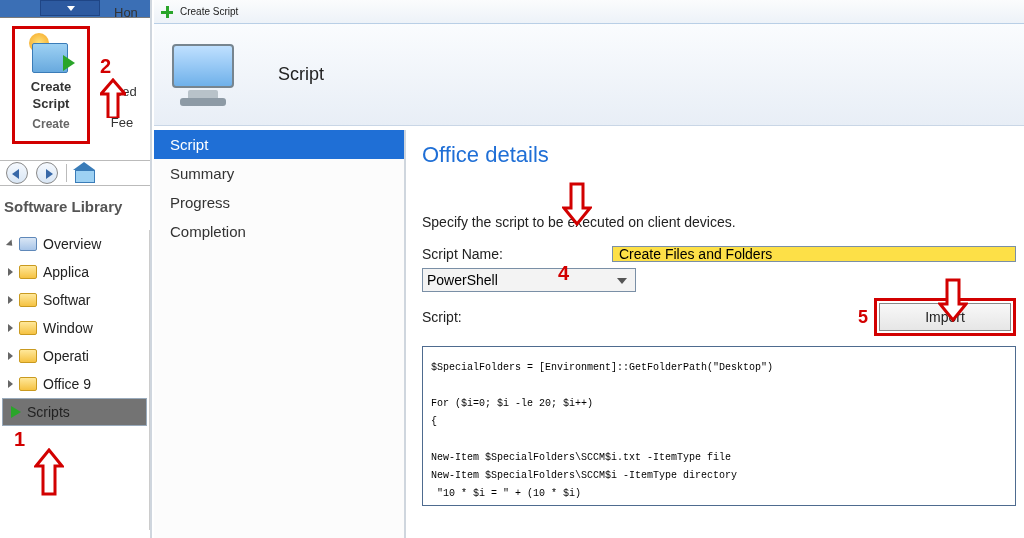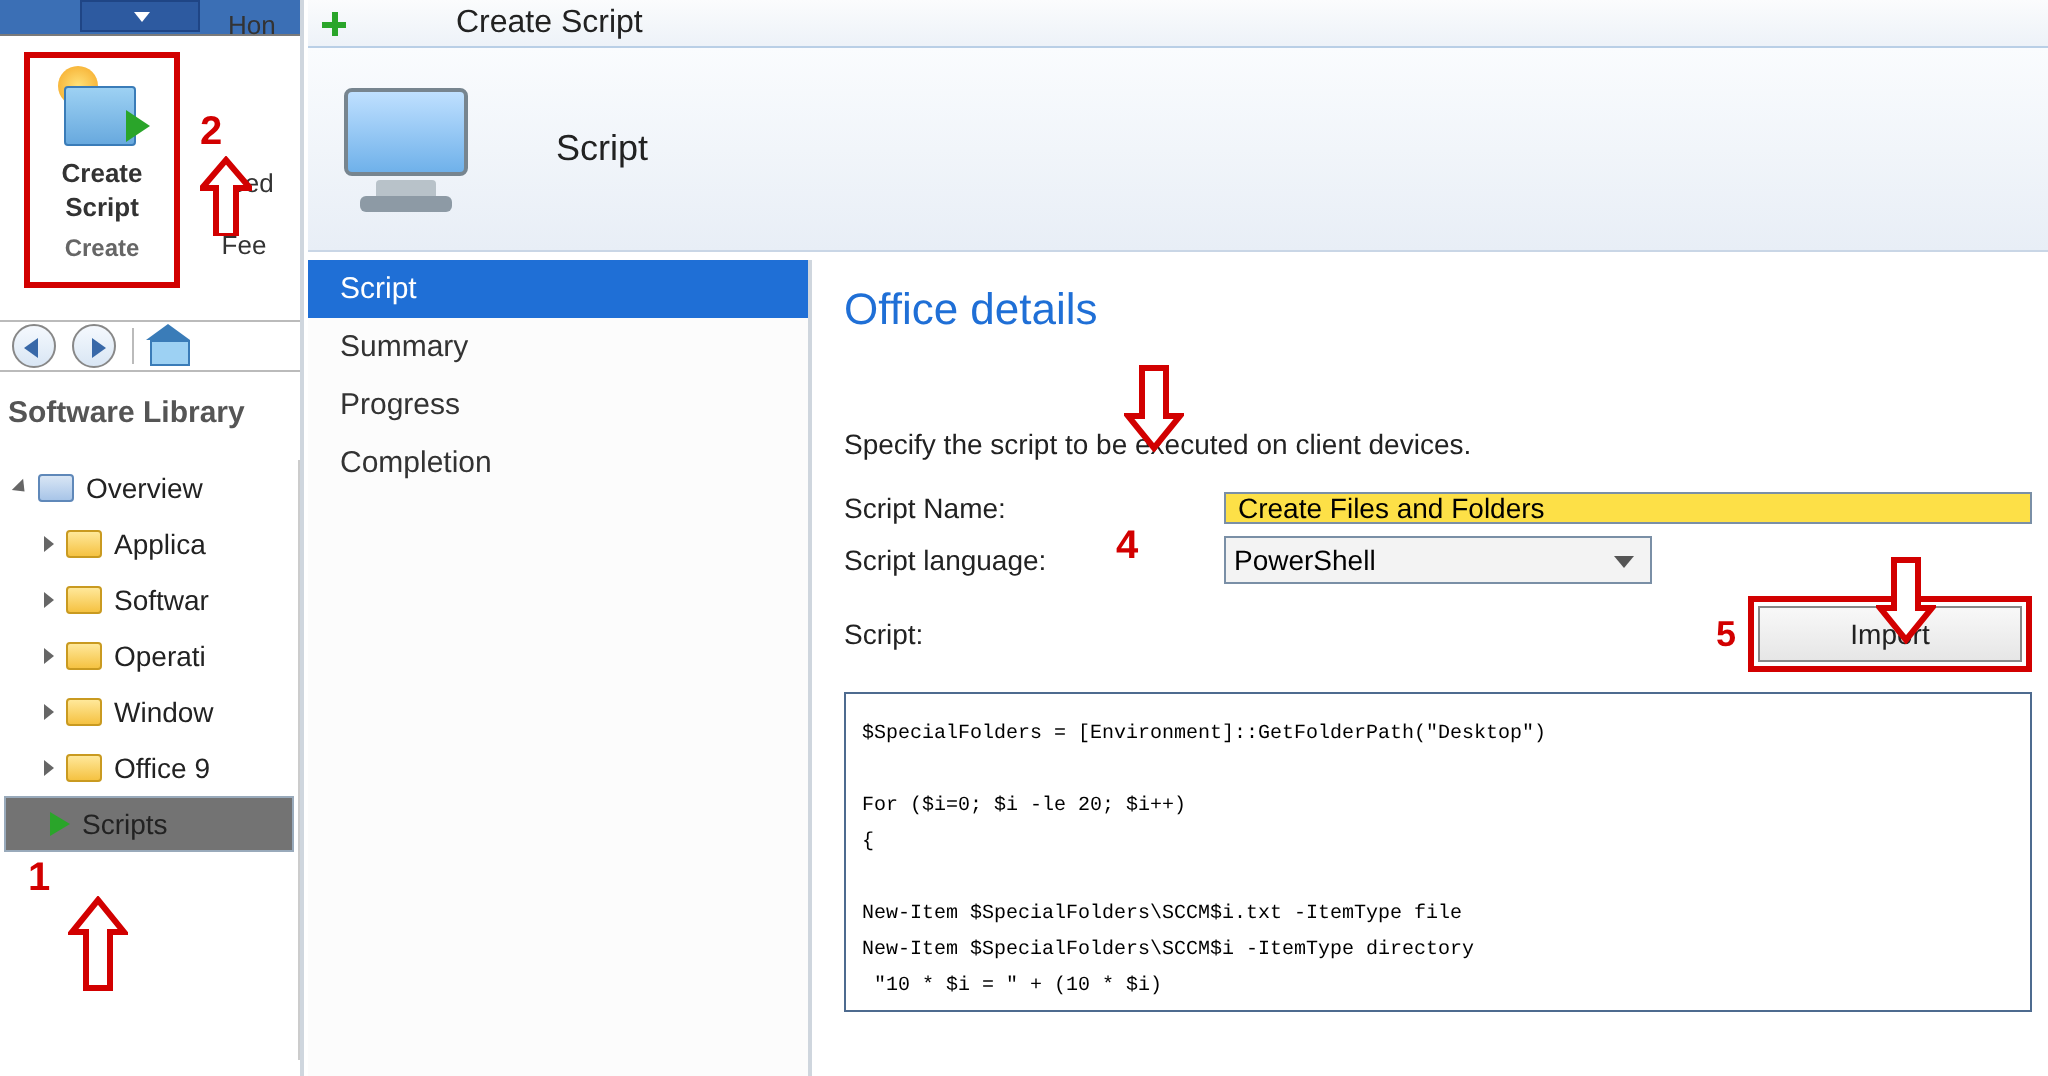--- a/index.html
+++ b/index.html
@@ -34,42 +34,42 @@
   .nav-sep { width:1px; height:18px; background:#bbb; }
   .nav-home { width:18px; height:16px; position:relative; }
   .nav-home:before { content:""; position:absolute; left:0; top:5px; width:18px; height:11px; background:#9dd1f3; border:1px solid #3a7cb8; }
   .nav-home:after { content:""; position:absolute; left:-2px; top:-3px; border-left:11px solid transparent; border-right:11px solid transparent; border-bottom:8px solid #3a7cb8; }
 
   .lib-title { position:absolute; left:4px; top:198px; font-size:15px; color:#555; font-weight:600; }
 
   
   .tree { position:absolute; left:0; top:230px; width:150px; height:300px; font-size:14px; color:#222; border-right:1px solid #ccc; overflow:hidden; }
   .tree-row { display:flex; align-items:center; height:28px; padding-left:8px; gap:6px; white-space:nowrap; }
-  .tree-row.child { padding-left:22px; }
+  .tree-row.child { padding-left:8px; }
   .caret { width:0;height:0;border-top:4px solid transparent;border-bottom:4px solid transparent;border-left:5px solid #666; }
   .caret.open { transform:rotate(45deg); }
   .folder-ico { width:18px; height:14px; background:linear-gradient(#ffe89a,#f5c242); border:1px solid #c99a20; border-radius:2px; }
   .console-ico { width:18px; height:14px; background:linear-gradient(#d9e6f5,#a8c5e8); border:1px solid #5f88b9; border-radius:2px; position:relative; }
   .play-ico { width:0;height:0;border-top:6px solid transparent;border-bottom:6px solid transparent;border-left:10px solid #2aa52a; }
   .tree-row.scripts { border:1px solid #9ab; background:#737373; margin:0 2px; }
 
   .callout-1 { position:absolute; left:14px; top:428px; color:#d20000; font-weight:bold; font-size:20px; }
   .arrow-up-1 { position:absolute; left:34px; top:448px; }
 
   
   .vsep-left { position:absolute; left:150px; top:0; width:2px; height:538px; background:#cfd6de; }
   .vsep-mid { position:absolute; left:404px; top:130px; width:2px; height:408px; background:#cfd6de; }
 
   
   .wiz-head { position:absolute; left:154px; top:0; right:0; height:24px; border-bottom:1px solid #b9cfe6; display:flex; align-items:center; gap:6px; padding:0 6px; background:linear-gradient(#fbfcfd,#edf2f8); }
   .plus-ico { width:14px; height:14px; position:relative; }
   .plus-ico:before, .plus-ico:after { content:""; position:absolute; background:#2aa52a; }
   .plus-ico:before { left:6px; top:1px; width:3px; height:12px; }
   .plus-ico:after { left:1px; top:6px; width:12px; height:3px; }
-  .wiz-title { font-size:16px; color:#222;margin-left:48px; }
+  .wiz-title { font-size:10px; color:#222; }
 
   .wiz-banner { position:absolute; left:154px; top:24px; right:0; height:102px; background:linear-gradient(#fafcfe,#e8eef6); border-bottom:1px solid #c9d6e6; display:flex; align-items:center; padding-left:14px; gap:34px; }
   .monitor { width:76px; height:66px; position:relative; }
   .monitor .screen { position:absolute; left:4px; top:2px; width:62px; height:44px; background:linear-gradient(#bfe0ff,#6fb1ea); border:2px solid #77858f; border-radius:4px; }
   .monitor .base { position:absolute; left:20px; top:48px; width:30px; height:10px; background:#b8c2c9; border-radius:2px; }
   .monitor .stand { position:absolute; left:12px; top:56px; width:46px; height:8px; background:#8d9aa5; border-radius:3px; }
   .banner-label { font-size:18px; color:#222; }
 
   
   .wiz-nav { position:absolute; left:154px; top:130px; width:250px; height:408px; background:#fcfcfc; }
@@ -157,26 +157,26 @@
         <span>Applica</span>
       </div>
     <div class="tree-row child">
         <span class="caret"></span>
         <span class="folder-ico"></span>
         <span>Softwar</span>
       </div>
     <div class="tree-row child">
         <span class="caret"></span>
         <span class="folder-ico"></span>
+        <span>Window</span>
+      </div>
+    <div class="tree-row child">
+        <span class="caret"></span>
+        <span class="folder-ico"></span>
         <span>Operati</span>
-      </div>
-    <div class="tree-row child">
-        <span class="caret"></span>
-        <span class="folder-ico"></span>
-        <span>Window</span>
       </div>
     <div class="tree-row child">
         <span class="caret"></span>
         <span class="folder-ico"></span>
         <span>Office 9</span>
       </div>
     <div class="tree-row child scripts">
         <span class="play-ico"></span>
         <span>Scripts</span>
       </div>
@@ -216,21 +216,20 @@
   <div class="details">
     <h2>Office details</h2>
     <div style="height:22px"></div>
     <div class="instr">Specify the script to be executed on client devices.</div>
 
     <div class="form-row">
       <label>Script Name:</label>
       <input class="txt" value="Create Files and Folders" style="">
     </div>
     <div class="form-row">
-      <label>Script language:</label>
       <div class="sel">
           <span>PowerShell</span>
         </div>
     </div>
     <div class="form-row import-wrap">
       <label>Script:</label>
       <span class="callout-5">5</span>
       <span class="import-frame">
         <button class="import-btn">Import</button>
       </span>

